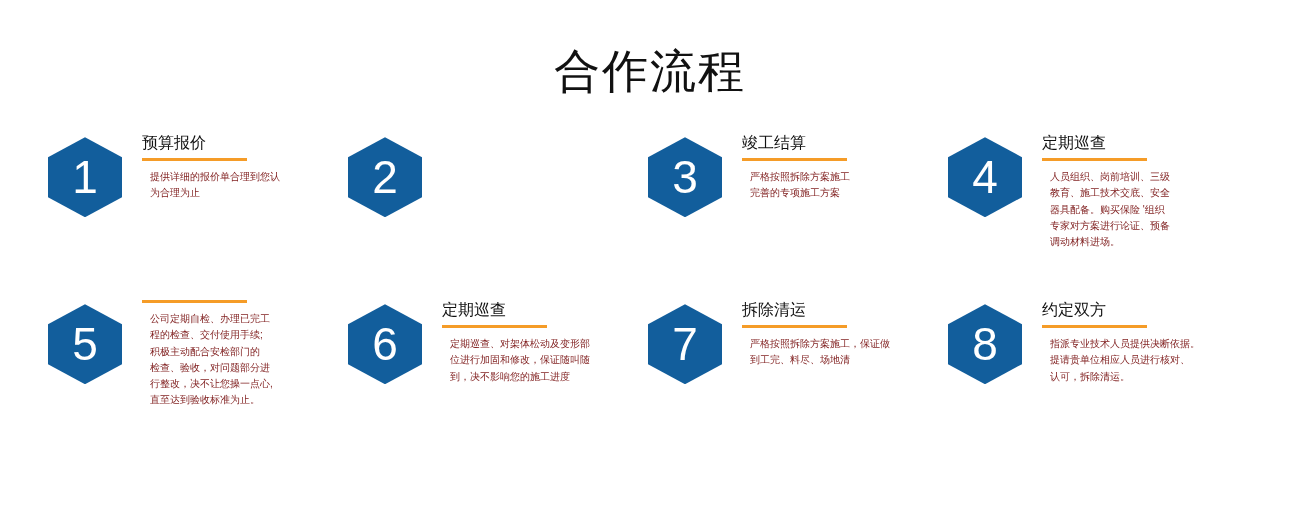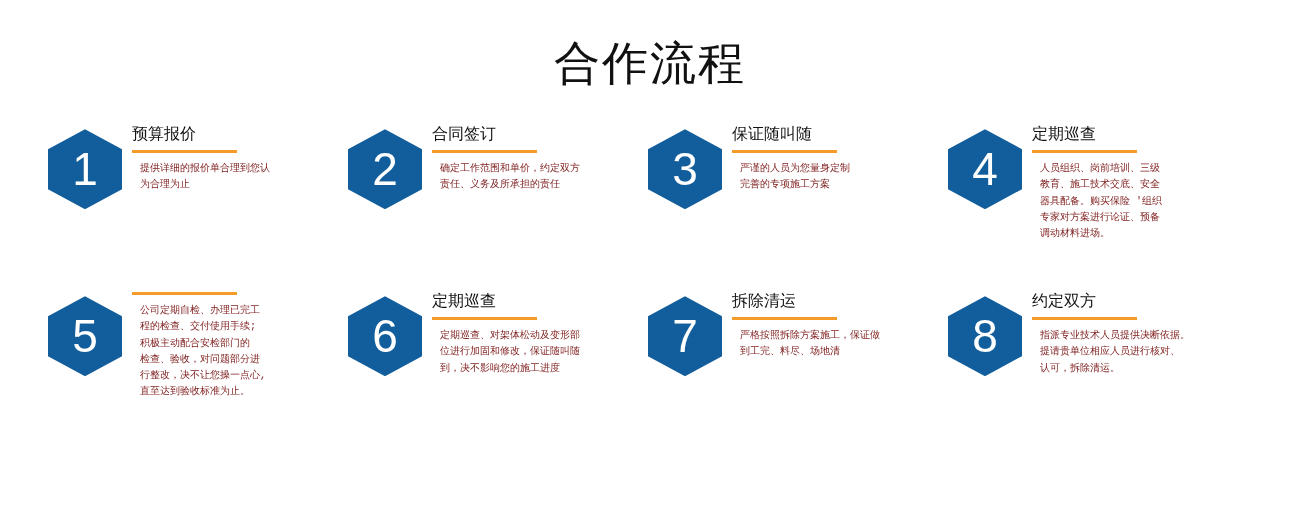--- a/index.html
+++ b/index.html
@@ -15,21 +15,21 @@
     overflow: hidden;
     position: relative;
   }
 
   #page-title {
     text-align: center;
     font-size: 46px;
     font-weight: 400;
     letter-spacing: 2px;
     color: #111111;
-    margin: 4px;
+    margin: 12px;
     padding-top: 32px;
     line-height: 1.2;
   }
 
   .rows {
     margin-top: 34px;
   }
 
   .row {
     display: flex;
@@ -69,23 +69,22 @@
   .hex-num {
     color: #ffffff;
     font-size: 46px;
     font-weight: 400;
     line-height: 1;
     font-family: "Liberation Sans", "DejaVu Sans", sans-serif;
   }
 
   .step-text {
     flex: 1 1 auto;
-    padding-left: 10px;
+    padding-left: 20px;
     min-width: 0;
-    font-family: Liberation Mono, monospace;
   }
 
   .step-title {
     font-size: 16px;
     font-weight: 400;
     color: #111111;
     line-height: 1.25;
     margin: 0;
     padding-bottom: 5px;
   }
@@ -130,38 +129,32 @@
 为合理为止</div>
       </div>
     </div>
 
     <div class="step">
       <div class="hex-wrap">
         <div class="hex">
           <span class="hex-num">2</span>
         </div>
       </div>
-      <div class="step-text">
-        <div class="step-title">合同签订</div>
-        <div class="step-rule"></div>
-        <div class="step-desc">确定工作范围和单价，约定双方
-责任、义务及所承担的责任</div>
-      </div>
     </div>
 
     <div class="step">
       <div class="hex-wrap">
         <div class="hex">
           <span class="hex-num">3</span>
         </div>
       </div>
       <div class="step-text">
-        <div class="step-title">保证随叫随</div>
-        <div class="step-rule"></div>
-        <div class="step-desc">严谨的人员为您量身定制
+        <div class="step-title">竣工结算</div>
+        <div class="step-rule"></div>
+        <div class="step-desc">严格按照拆除方案施工
 完善的专项施工方案</div>
       </div>
     </div>
 
     <div class="step wide">
       <div class="hex-wrap">
         <div class="hex">
           <span class="hex-num">4</span>
         </div>
       </div>

